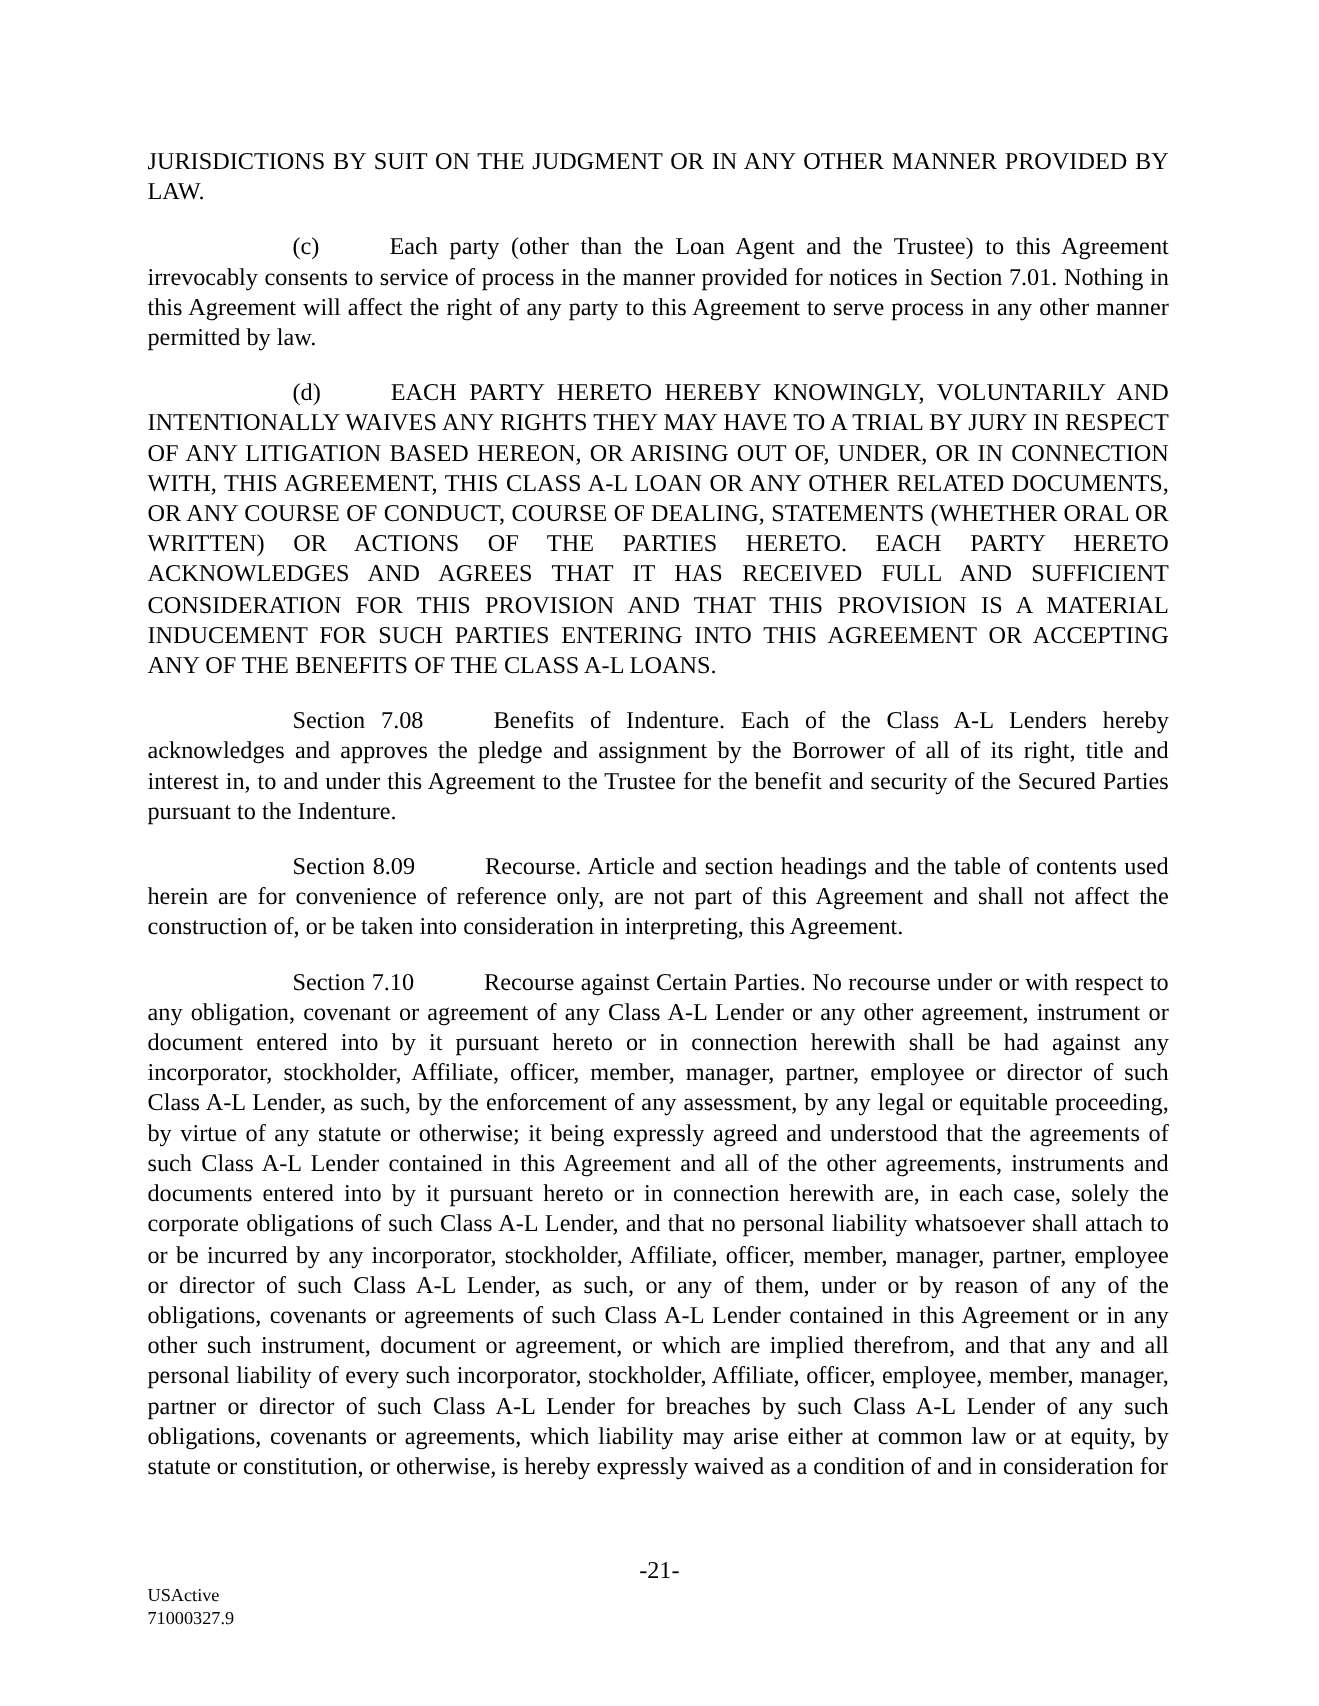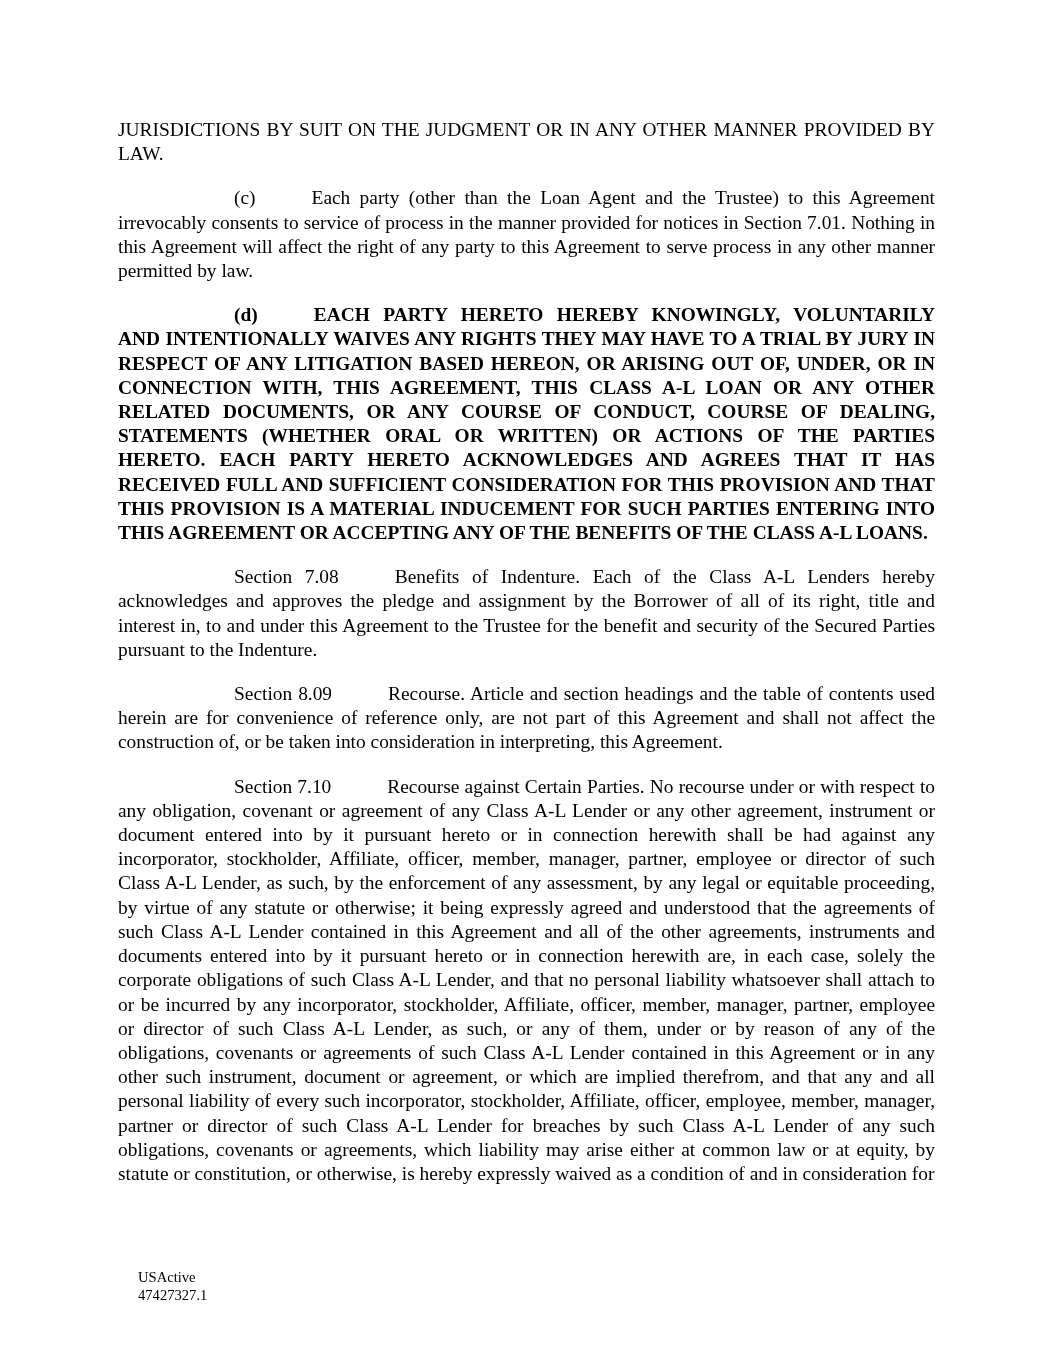--- a/index.html
+++ b/index.html
@@ -25,21 +25,20 @@
     line-height: 24.2px;
     text-align: justify;
     text-justify: inter-word;
   }
   .para {
     margin: 0 0 20px 0;
     text-align: justify;
   }
   .para.caps {
     text-transform: none;
-    font-weight: bold;
   }
   .indent {
     display: inline-block;
     width: 116px;
   }
   .indent-sm {
     display: inline-block;
     width: 56px;
   }
   .u {
@@ -55,21 +54,20 @@
   .footer {
     position: absolute;
     left: 118px;
     top: 1268px;
     font-size: 14.6px;
     line-height: 18px;
     font-family: "Liberation Serif", "DejaVu Serif", serif;
   }
   .footer div {
     white-space: nowrap;
-    margin-left: 20px;
   }
 </style>
 </head>
 <body>
 
 <div class="page">
 
   <div class="doc-body">
 
     <p class="para">
@@ -91,19 +89,20 @@
     <p class="para">
       <span class="indent"></span><span>Section 8.09</span><span class="indent-sm"></span><span class="u">Recourse</span><span>. Article and section headings and the table of contents used herein are for convenience of reference only, are not part of this Agreement and shall not affect the construction of, or be taken into consideration in interpreting, this Agreement.</span>
     </p>
 
     <p class="para">
       <span class="indent"></span><span>Section 7.10</span><span class="indent-sm"></span><span class="u">Recourse against Certain Parties</span><span>. No recourse under or with respect to any obligation, covenant or agreement of any Class A-L Lender or any other agreement, instrument or document entered into by it pursuant hereto or in connection herewith shall be had against any incorporator, stockholder, Affiliate, officer, member, manager, partner, employee or director of such Class A-L Lender, as such, by the enforcement of any assessment, by any legal or equitable proceeding, by virtue of any statute or otherwise; it being expressly agreed and understood that the agreements of such Class A-L Lender contained in this Agreement and all of the other agreements, instruments and documents entered into by it pursuant hereto or in connection herewith are, in each case, solely the corporate obligations of such Class A-L Lender, and that no personal liability whatsoever shall attach to or be incurred by any incorporator, stockholder, Affiliate, officer, member, manager, partner, employee or director of such Class A-L Lender, as such, or any of them, under or by reason of any of the obligations, covenants or agreements of such Class A-L Lender contained in this Agreement or in any other such instrument, document or agreement, or which are implied therefrom, and that any and all personal liability of every such incorporator, stockholder, Affiliate, officer, employee, member, manager, partner or director of such Class A-L Lender for breaches by such Class A-L Lender of any such obligations, covenants or agreements, which liability may arise either at common law or at equity, by statute or constitution, or otherwise, is hereby expressly waived as a condition of and in consideration for</span>
     </p>
 
   </div>
 
+  <div class="pagenum">-21-</div>
 
   <div class="footer">
     <div>USActive</div>
-    <div>47427327.1</div>
+    <div>71000327.9</div>
   </div>
 
 </div>
 
 </body></html>

